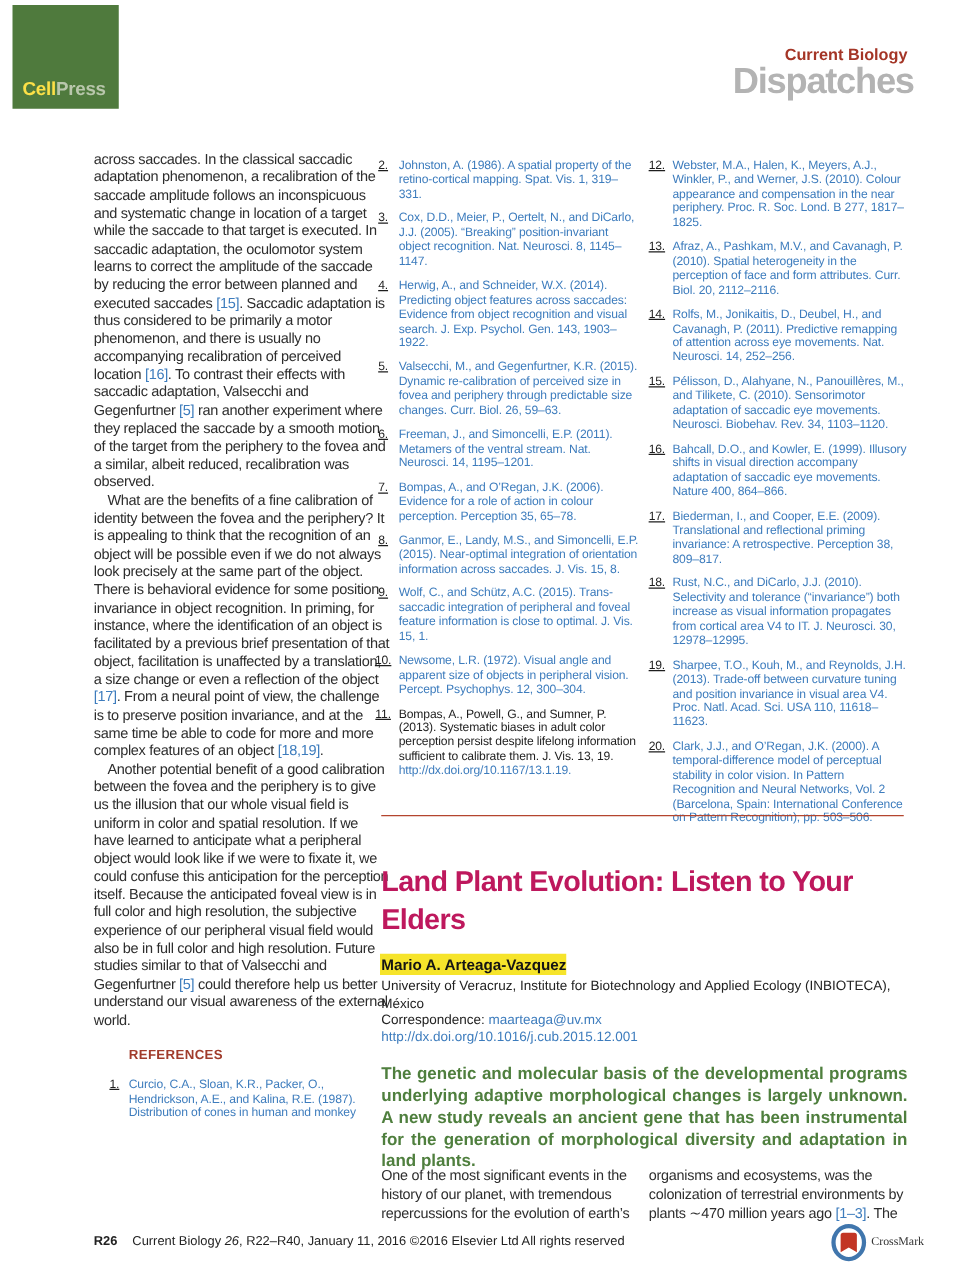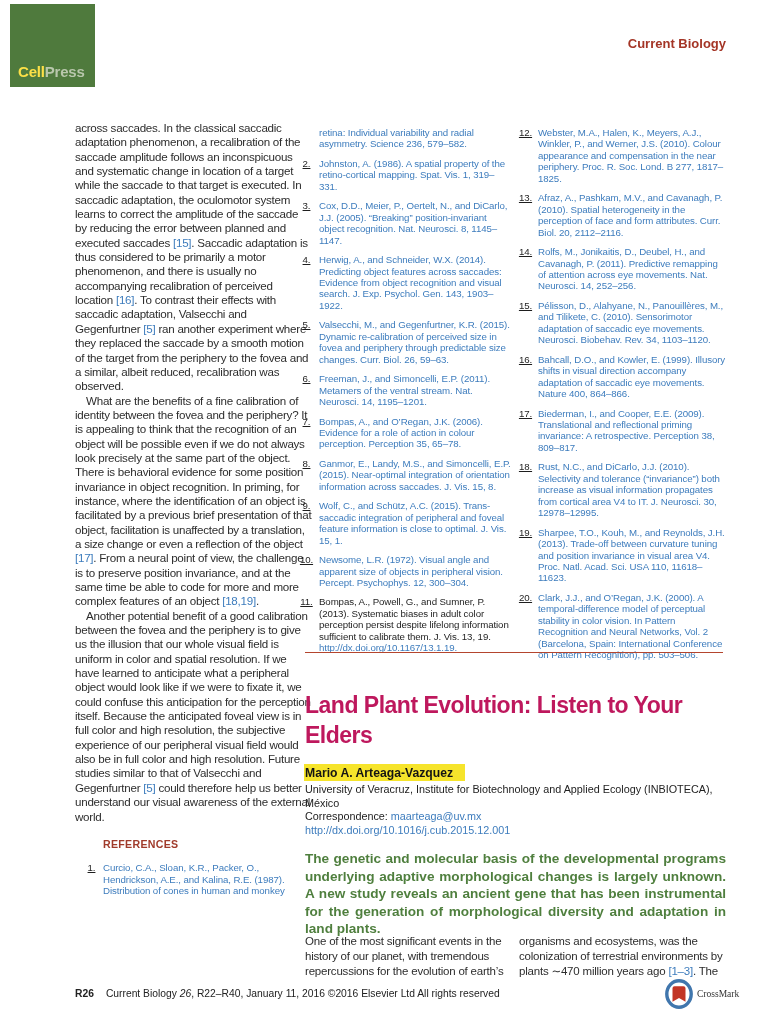--- a/index.html
+++ b/index.html
@@ -28,21 +28,21 @@
   .bodycol .ref .num{flex:0 0 13px;}
   .refcol{position:absolute;top:127px;}
   #col2{left:299px;width:212px;}
   #col3{left:518px;width:208px;}
   .ref-cont{margin:0 0 8px 20px;font-size:9.7px;line-height:11.45px;letter-spacing:-0.1px;}
   
   .divider{position:absolute;left:305px;top:652px;width:418px;height:0;border-top:1.6px solid #b4452e;}
   .article2{position:absolute;left:305px;top:690px;width:421px;}
   .a2-title{font-size:23px;line-height:30px;font-weight:bold;color:#be185d;letter-spacing:-0.5px;margin:0 0 13px 0;}
   .a2-author{display:inline-block;background:#f6e42b;font-size:12.2px;font-weight:bold;color:#141414;
-             padding:2px 12px 1px 1px;margin-left:-1px;}
+             padding:2px 0 1px 1px;margin-left:-1px;}
   .a2-affil{font-size:10.8px;line-height:13.6px;color:#222222;margin-top:2px;}
   .a2-links{font-size:10.8px;line-height:13.6px;color:#222222;}
   .a2-summary{margin-top:13px;font-size:13.6px;line-height:17.4px;font-weight:bold;color:#4f7f3e;
               text-align:justify;}
   .bcol{position:absolute;top:934px;font-size:11.5px;line-height:15.2px;letter-spacing:-0.2px;color:#2d2d2d;}
   #bcol1{left:305px;width:208px;}
   #bcol2{left:519px;width:209px;}
   
   .footer{position:absolute;left:75px;top:988px;font-size:10.3px;color:#222222;}
   .footer .pg{font-weight:bold;margin-right:12px;}
@@ -54,36 +54,36 @@
 <body>
 
 <div class="page">
 
   <div class="logo">
     <div class="logo-text">
       <span class="cell">Cell</span><span class="press">Press</span>
     </div>
   </div>
   <div class="journal-name">Current Biology</div>
+  <div class="section-name">Dispatches</div>
 
   <div class="bodycol">
     <p>across saccades. In the classical saccadic adaptation phenomenon, a recalibration of the saccade amplitude follows an inconspicuous and systematic change in location of a target while the saccade to that target is executed. In saccadic adaptation, the oculomotor system learns to correct the amplitude of the saccade by reducing the error between planned and executed saccades <span class="cite">[15]</span>. Saccadic adaptation is thus considered to be primarily a motor phenomenon, and there is usually no accompanying recalibration of perceived location <span class="cite">[16]</span>. To contrast their effects with saccadic adaptation, Valsecchi and Gegenfurtner <span class="cite">[5]</span> ran another experiment where they replaced the saccade by a smooth motion of the target from the periphery to the fovea and a similar, albeit reduced, recalibration was observed.</p>
     <p class="indent">What are the benefits of a fine calibration of identity between the fovea and the periphery? It is appealing to think that the recognition of an object will be possible even if we do not always look precisely at the same part of the object. There is behavioral evidence for some position invariance in object recognition. In priming, for instance, where the identification of an object is facilitated by a previous brief presentation of that object, facilitation is unaffected by a translation, a size change or even a reflection of the object <span class="cite">[17]</span>. From a neural point of view, the challenge is to preserve position invariance, and at the same time be able to code for more and more complex features of an object <span class="cite">[18,19]</span>.</p>
     <p class="indent">Another potential benefit of a good calibration between the fovea and the periphery is to give us the illusion that our whole visual field is uniform in color and spatial resolution. If we have learned to anticipate what a peripheral object would look like if we were to fixate it, we could confuse this anticipation for the perception itself. Because the anticipated foveal view is in full color and high resolution, the subjective experience of our peripheral visual field would also be in full color and high resolution. Future studies similar to that of Valsecchi and Gegenfurtner <span class="cite">[5]</span> could therefore help us better understand our visual awareness of the external world.</p>
     <div class="refs-head">REFERENCES</div>
     <div class="refs">
       <div class="ref">
         <span class="num">1.</span>
         <span class="txt blue">Curcio, C.A., Sloan, K.R., Packer, O., Hendrickson, A.E., and Kalina, R.E. (1987). Distribution of cones in human and monkey</span>
       </div>
     </div>
   </div>
 
   <div id="col2" class="refcol">
-    <div class="ref-cont blue">retina: Individual variability and radial asymmetry. Science 236, 579–582.</div>
     <div class="ref">
         <span class="num">2.</span>
         <span class="txt blue">Johnston, A. (1986). A spatial property of the retino-cortical mapping. Spat. Vis. 1, 319–331.</span>
       </div>
     <div class="ref">
         <span class="num">3.</span>
         <span class="txt blue">Cox, D.D., Meier, P., Oertelt, N., and DiCarlo, J.J. (2005). “Breaking” position-invariant object recognition. Nat. Neurosci. 8, 1145–1147.</span>
       </div>
     <div class="ref">
         <span class="num">4.</span>

